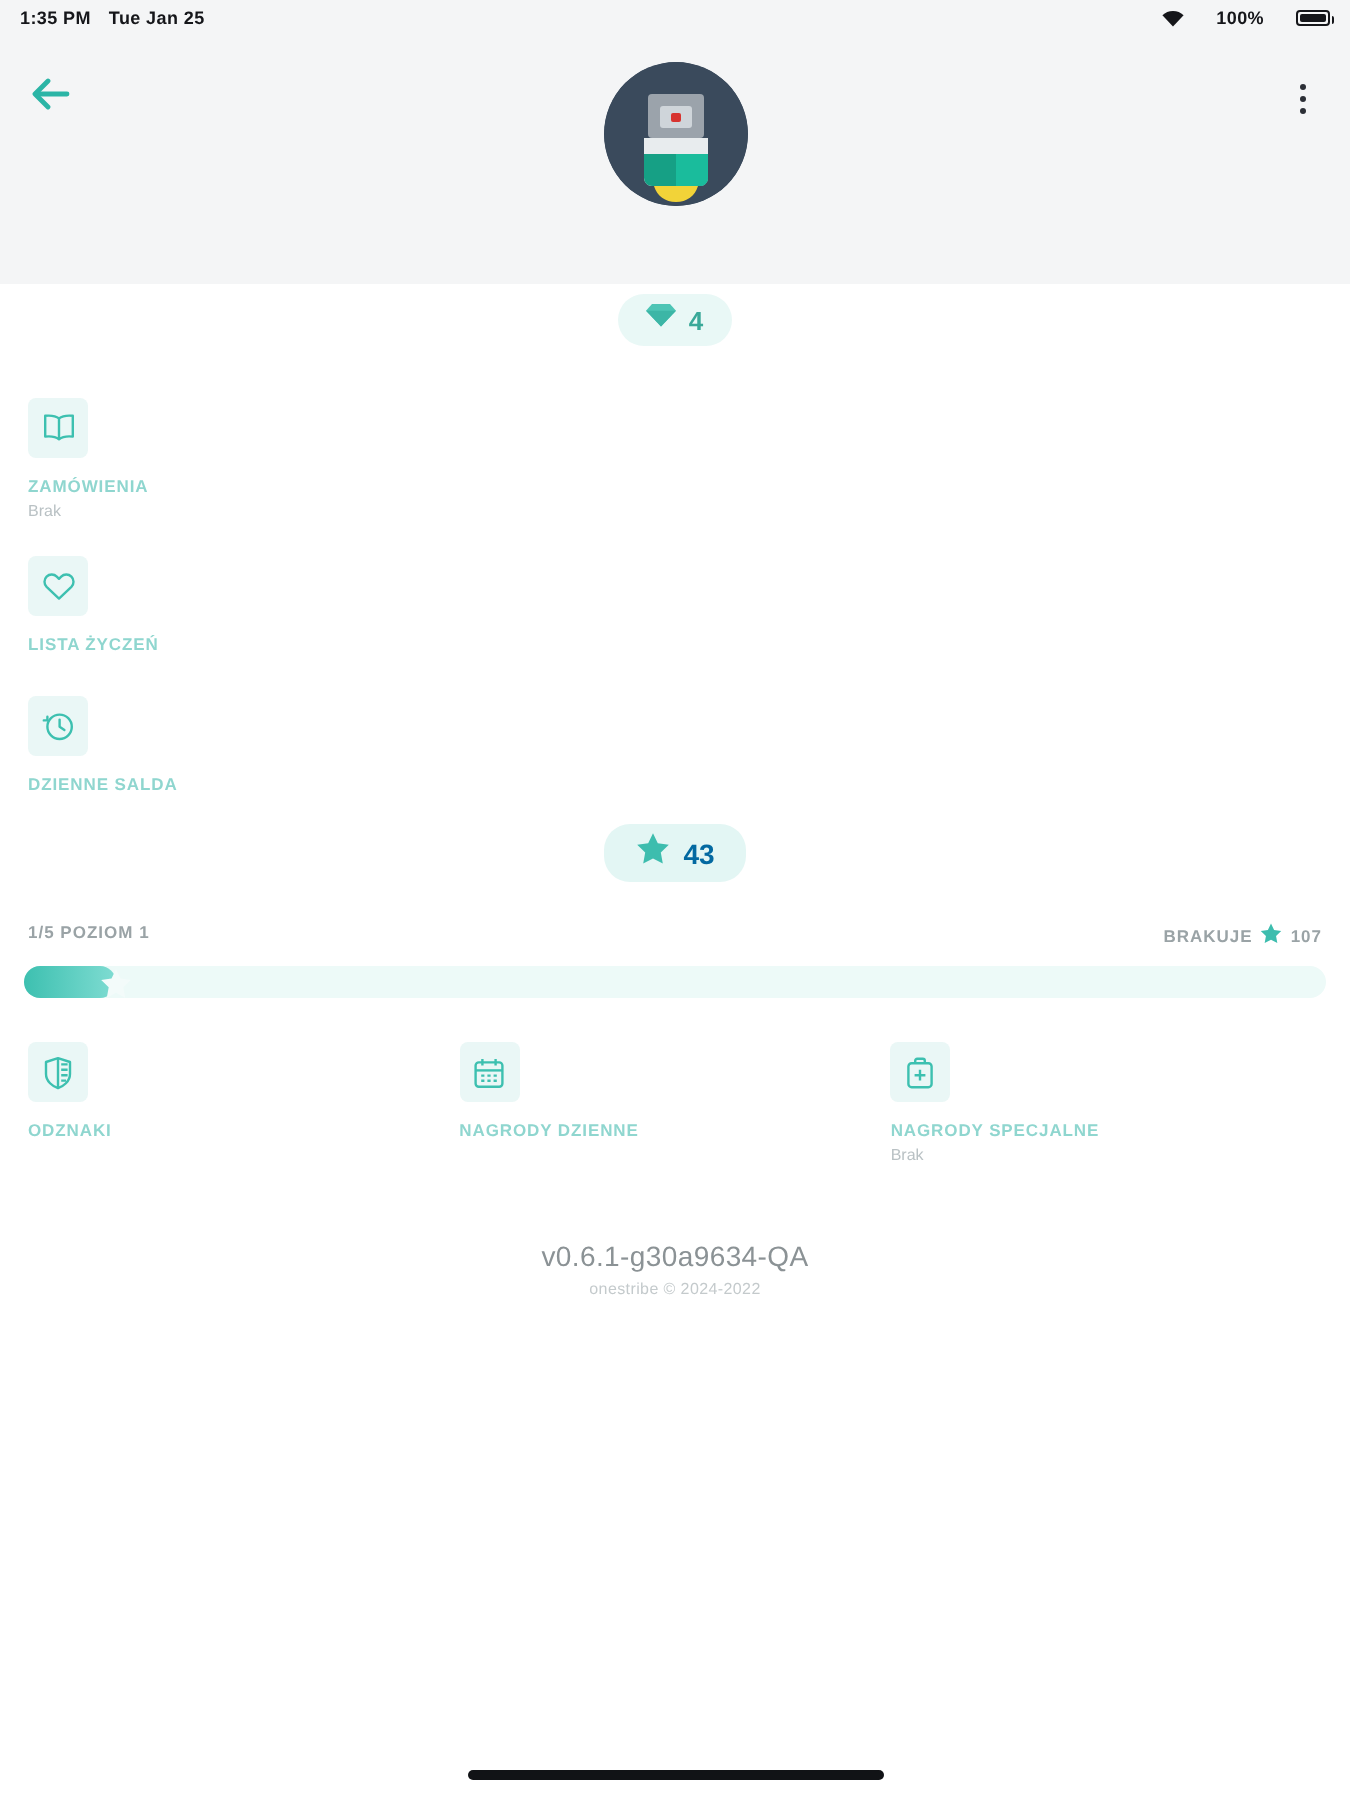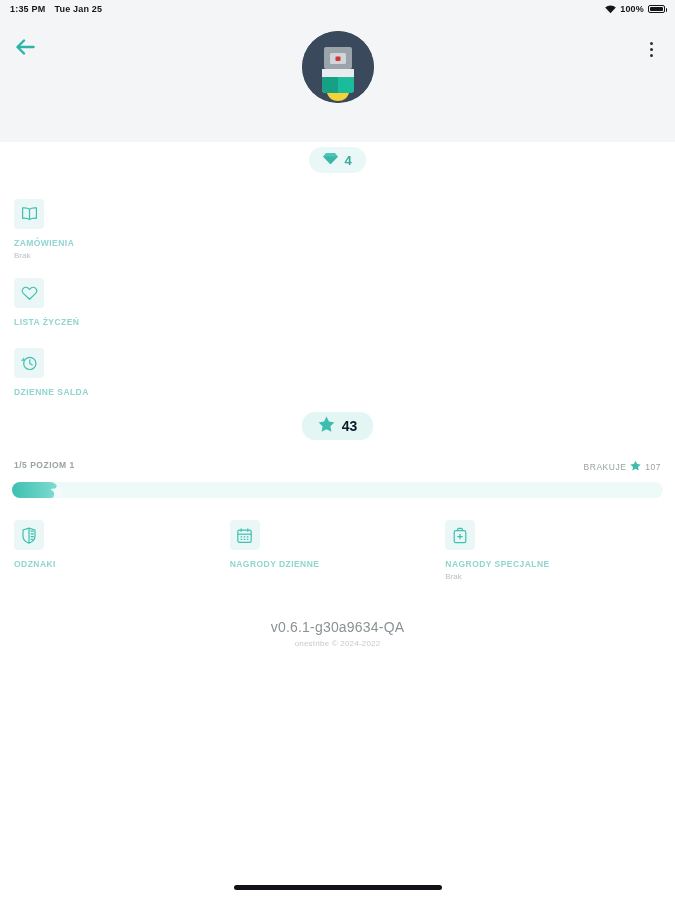--- a/index.html
+++ b/index.html
@@ -18,21 +18,21 @@
     display:flex;
     align-items:center;
     padding:0 10px;
     font-size:9px;
     color:#15161a;
     background:#f4f5f6;
     font-weight:600;
     letter-spacing:.2px;
   }
   .sb-left{ display:flex; align-items:center; gap:9px; }
-  .sb-right{ margin-left:auto; display:flex; align-items:center; gap:4px; }
+  .sb-right{ margin-left:auto; display:flex; align-items:center; gap:16px; }
   .wifi-ic{ display:inline-block; width:11px; height:9px; position:relative; }
   .wifi-ic svg{ display:block; }
   .batt{
     width:17px;height:8px;border:1px solid #15161a;border-radius:2px;
     position:relative;display:inline-block;
   }
   .batt::after{
     content:"";position:absolute;right:-3px;top:2px;width:1.5px;height:4px;
     background:#15161a;border-radius:0 1px 1px 0;
   }
@@ -91,21 +91,21 @@
   .gem-pill .val{ font-size:13px;font-weight:600;color:#3aa999; }
 
   .star-pill{
     margin-top:6px;
     display:flex;align-items:center;gap:7px;
     background:#e3f6f4;
     border-radius:13px;
     padding:4px 16px;
     cursor:pointer;
   }
-  .star-pill .val{ font-size:14px;font-weight:600;color:#0f172a; }
+  .star-pill .val{ font-size:14px;font-weight:600;color:#0369a1; }
 
   
   .grid3{
     display:flex;
     padding:0 14px;
   }
   .tile{
     flex:0 0 33.333%;
     padding-top:12px;
     padding-bottom:6px;
@@ -139,21 +139,21 @@
     display:flex;
     padding:0 14px;
     margin-top:20px;
   }
   .level-left{
     font-size:8.5px;letter-spacing:.5px;color:#9aa3a6;font-weight:600;
   }
   .level-right{
     margin-left:auto;
     display:flex;align-items:center;gap:4px;
-    font-size:8.5px;letter-spacing:.5px;color:#9aa3a6;font-weight:400;
+    font-size:8.5px;letter-spacing:.5px;color:#9aa3a6;font-weight:700;
   }
 
   .progress-wrap{
     margin:9px 12px 0 12px;
     height:16px;
     background:#edfaf8;
     border-radius:8px;
     position:relative;
     overflow:visible;
     cursor:pointer;

